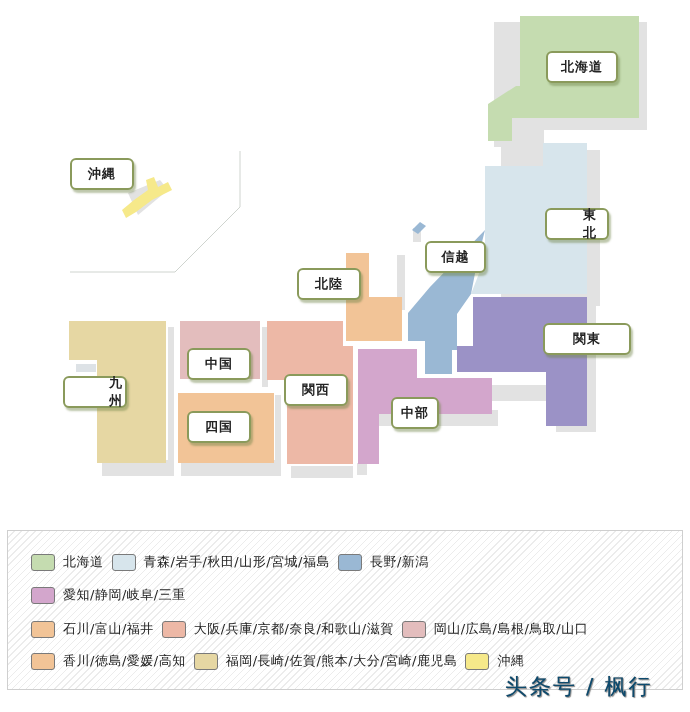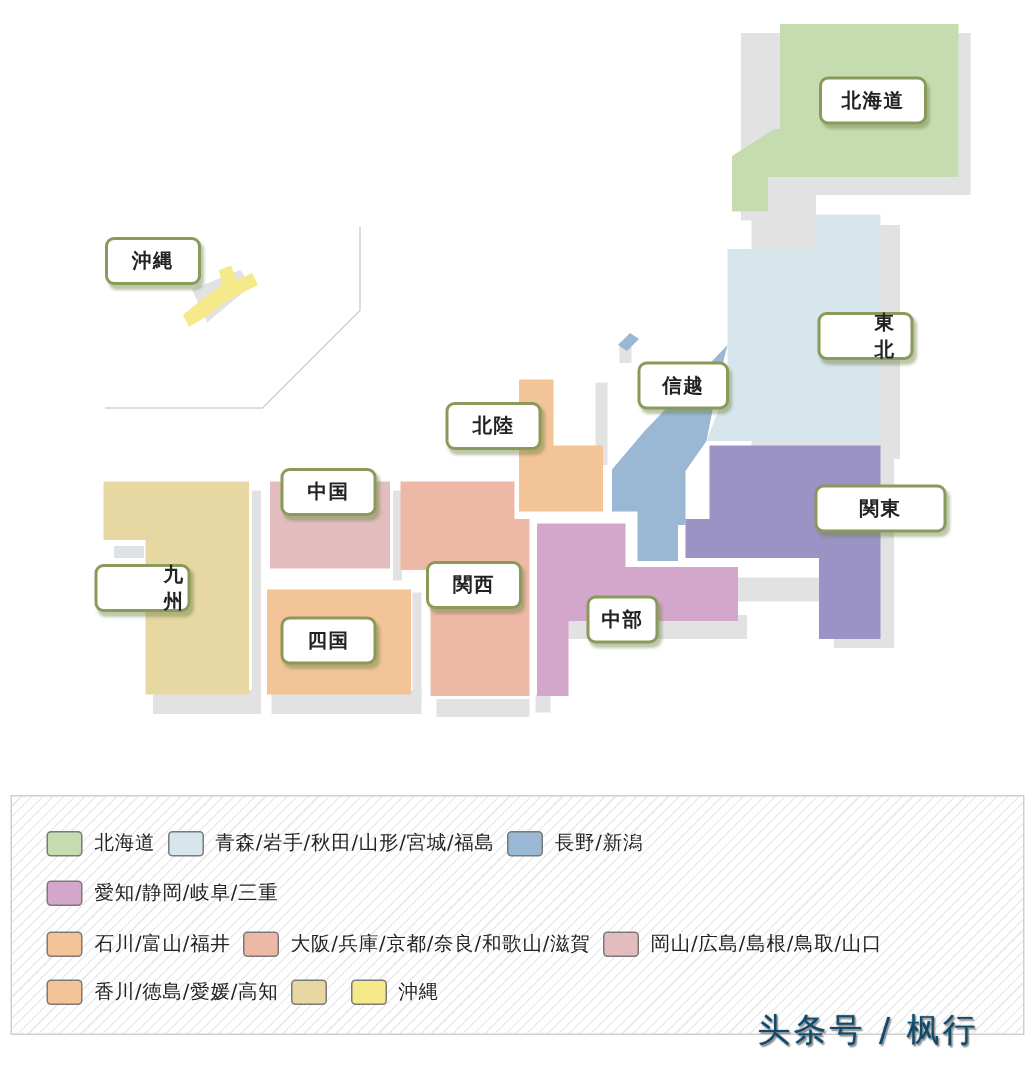--- a/index.html
+++ b/index.html
@@ -87,21 +87,21 @@
     <polyline points="240,151 240,207 175,272 70,272" fill="none" stroke="#cfd4cf" stroke-width="1"></polyline>
   </svg>
 
   <div class="label" style="left:546px;top:51px;width:72px;">北海道</div>
   <div class="label" style="left:545px;top:208px;width:64px;padding-left:36px;">東北</div>
   <div class="label" style="left:391px;top:241px;width:61px;margin-left:34px;">信越</div>
   <div class="label" style="left:297px;top:268px;width:64px;">北陸</div>
   <div class="label" style="left:543px;top:323px;width:88px;">関東</div>
   <div class="label" style="left:391px;top:397px;width:48px;">中部</div>
   <div class="label" style="left:284px;top:374px;width:64px;">関西</div>
-  <div class="label" style="left:187px;top:312px;width:64px;">中国</div>
+  <div class="label" style="left:187px;top:348px;width:64px;">中国</div>
   <div class="label" style="left:187px;top:411px;width:64px;">四国</div>
   <div class="label" style="left:63px;top:376px;width:64px;padding-left:44px;">九州</div>
   <div class="label" style="left:70px;top:158px;width:64px;">沖縄</div>
 </div>
 
 <div class="legend">
   <div class="legend-row" style="top:19px;">
     <div class="legend-item">
       <span class="swatch" style="background:#c5dcb0;"></span>
       <span class="legend-text">北海道</span>
@@ -138,20 +138,21 @@
     </div>
   </div>
 
   <div class="legend-row" style="top:118px;align-items:center;">
     <div class="legend-item">
       <span class="swatch" style="background:#f2c497;"></span>
       <span class="legend-text">香川/徳島/愛媛/高知</span>
     </div>
     <div class="legend-item">
       <span class="swatch" style="background:#e6d7a3;"></span>
+      <span class="legend-text">福岡/長崎/佐賀/熊本/大分/宮崎/鹿児島</span>
     </div>
     <div class="legend-item">
       <span class="swatch" style="background:#f6e98a;"></span>
       <span class="legend-text">沖縄</span>
     </div>
   </div>
 </div>
 
 <div class="watermark">头条号 / 枫行</div>
 

